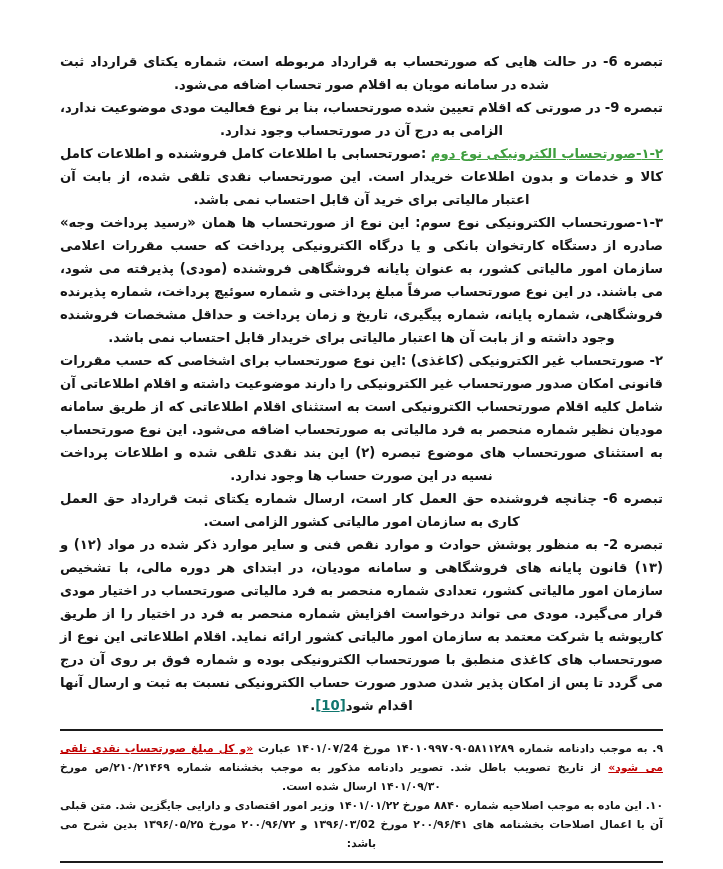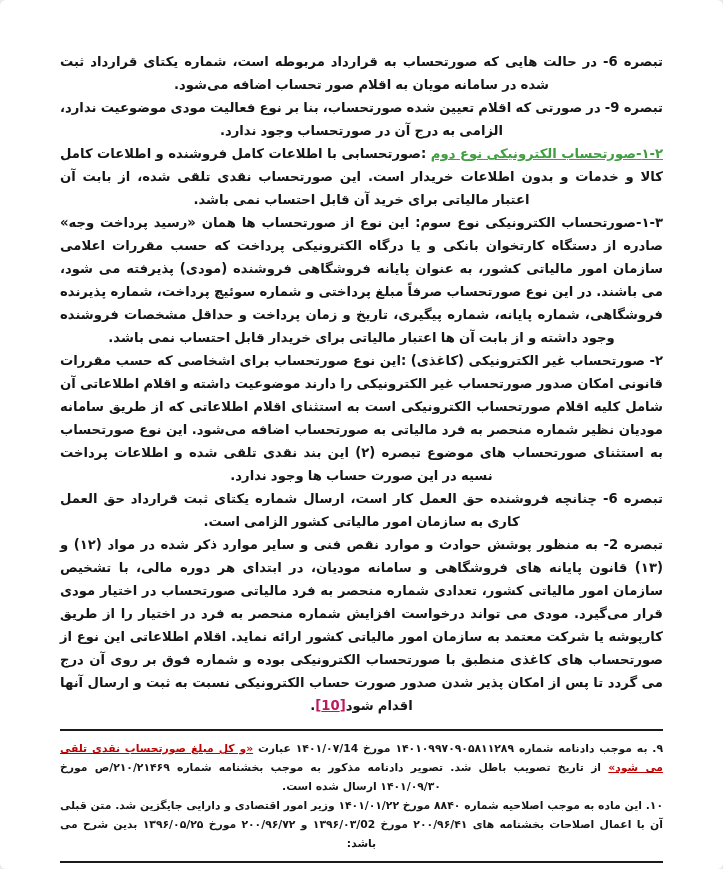--- a/index.html
+++ b/index.html
@@ -8,33 +8,32 @@
     width:723px;height:869px;
     margin:0 auto;
     background:#ffffff;
     box-sizing:border-box;
     padding:50px 60px 0 60px;
     direction:rtl;
     font-family:"DejaVu Sans", sans-serif;
     font-weight:bold;
     color:#161616;
     overflow:hidden;
-    border-radius:6px;
   }
   .body-par{
     margin:0;
     font-size:13.2px;
     line-height:23px;
     text-align:justify;
     text-align-last:center;
     word-spacing:-0.5px;
   }
   .green-inline{color:#3f9e3f;text-decoration:underline;}
   .fnref{
-    color:#be185d;
+    color:#0f766e;
     text-decoration:underline;
     cursor:pointer;
     unicode-bidi:embed;
     margin-top:33px;
   }
   hr.fn-sep{
     border:none;
     border-top:2px solid #1b1b1b;
     margin:12px 0 8px 0;
   }
@@ -69,19 +68,19 @@
   <p class="body-par">۱-۳-صورتحساب الکترونیکی نوع سوم: این نوع از صورتحساب ها همان «رسید پرداخت وجه» صادره از دستگاه کارتخوان بانکی و یا درگاه الکترونیکی پرداخت که حسب مقررات اعلامی سازمان امور مالیاتی کشور، به عنوان پایانه فروشگاهی فروشنده (مودی) پذیرفته می شود، می باشند. در این نوع صورتحساب صرفاً مبلغ پرداختی و شماره سوئیچ پرداخت، شماره پذیرنده فروشگاهی، شماره پایانه، شماره پیگیری، تاریخ و زمان پرداخت و حداقل مشخصات فروشنده وجود داشته و از بابت آن ها اعتبار مالیاتی برای خریدار قابل احتساب نمی باشد.</p>
 
   <p class="body-par">۲- صورتحساب غیر الکترونیکی (کاغذی) :این نوع صورتحساب برای اشخاصی که حسب مقررات قانونی امکان صدور صورتحساب غیر الکترونیکی را دارند موضوعیت داشته و اقلام اطلاعاتی آن شامل کلیه اقلام صورتحساب الکترونیکی است به استثنای اقلام اطلاعاتی که از طریق سامانه مودیان نظیر شماره منحصر به فرد مالیاتی به صورتحساب اضافه می‌شود. این نوع صورتحساب به استثنای صورتحساب های موضوع تبصره (۲) این بند نقدی تلقی شده و اطلاعات پرداخت نسیه در این صورت حساب ها وجود ندارد.</p>
 
   <p class="body-par">تبصره 6- چنانچه فروشنده حق العمل کار است، ارسال شماره یکتای ثبت قرارداد حق العمل کاری به سازمان امور مالیاتی کشور الزامی است.</p>
 
   <p class="body-par"><span>تبصره 2- به منظور پوشش حوادث و موارد نقص فنی و سایر موارد ذکر شده در مواد (۱۲) و (۱۳) قانون پایانه های فروشگاهی و سامانه مودیان، در ابتدای هر دوره مالی، با تشخیص سازمان امور مالیاتی کشور، تعدادی شماره منحصر به فرد مالیاتی صورتحساب در اختیار مودی قرار می‌گیرد. مودی می تواند درخواست افزایش شماره منحصر به فرد در اختیار را از طریق کارپوشه یا شرکت معتمد به سازمان امور مالیاتی کشور ارائه نماید. اقلام اطلاعاتی این نوع از صورتحساب های کاغذی منطبق با صورتحساب الکترونیکی بوده و شماره فوق بر روی آن درج می گردد تا پس از امکان پذیر شدن صدور صورت حساب الکترونیکی نسبت به ثبت و ارسال آنها اقدام شود</span><span class="fnref">[10]</span><span>.</span></p>
 
   <hr class="fn-sep">
 
-  <p class="footnote"><span>۹. به موجب دادنامه شماره ۱۴۰۱۰۹۹۷۰۹۰۵۸۱۱۲۸۹ مورخ ۱۴۰۱/۰۷/14 عبارت </span><span class="red-underline">«و کل مبلغ صورتحساب نقدی تلقی می شود»</span><span> از تاریخ تصویب باطل شد. تصویر دادنامه مذکور به موجب بخشنامه شماره ۲۱۰/۲۱۴۶۹/ص مورخ ۱۴۰۱/۰۹/۳۰ ارسال شده است.</span></p>
+  <p class="footnote"><span>۹. به موجب دادنامه شماره ۱۴۰۱۰۹۹۷۰۹۰۵۸۱۱۲۸۹ مورخ ۱۴۰۱/۰۷/24 عبارت </span><span class="red-underline">«و کل مبلغ صورتحساب نقدی تلقی می شود»</span><span> از تاریخ تصویب باطل شد. تصویر دادنامه مذکور به موجب بخشنامه شماره ۲۱۰/۲۱۴۶۹/ص مورخ ۱۴۰۱/۰۹/۳۰ ارسال شده است.</span></p>
 
   <p class="footnote">۱۰. این ماده به موجب اصلاحیه شماره ۸۸۴۰ مورخ ۱۴۰۱/۰۱/۲۲ وزیر امور اقتصادی و دارایی جایگزین شد. متن قبلی آن با اعمال اصلاحات بخشنامه های ۲۰۰/۹۶/۴۱ مورخ ۱۳۹۶/۰۳/02 و ۲۰۰/۹۶/۷۲ مورخ ۱۳۹۶/۰۵/۲۵ بدین شرح می باشد:</p>
 
   <hr class="fn-sep-bottom">
 
 </div>
 
 </body></html>

